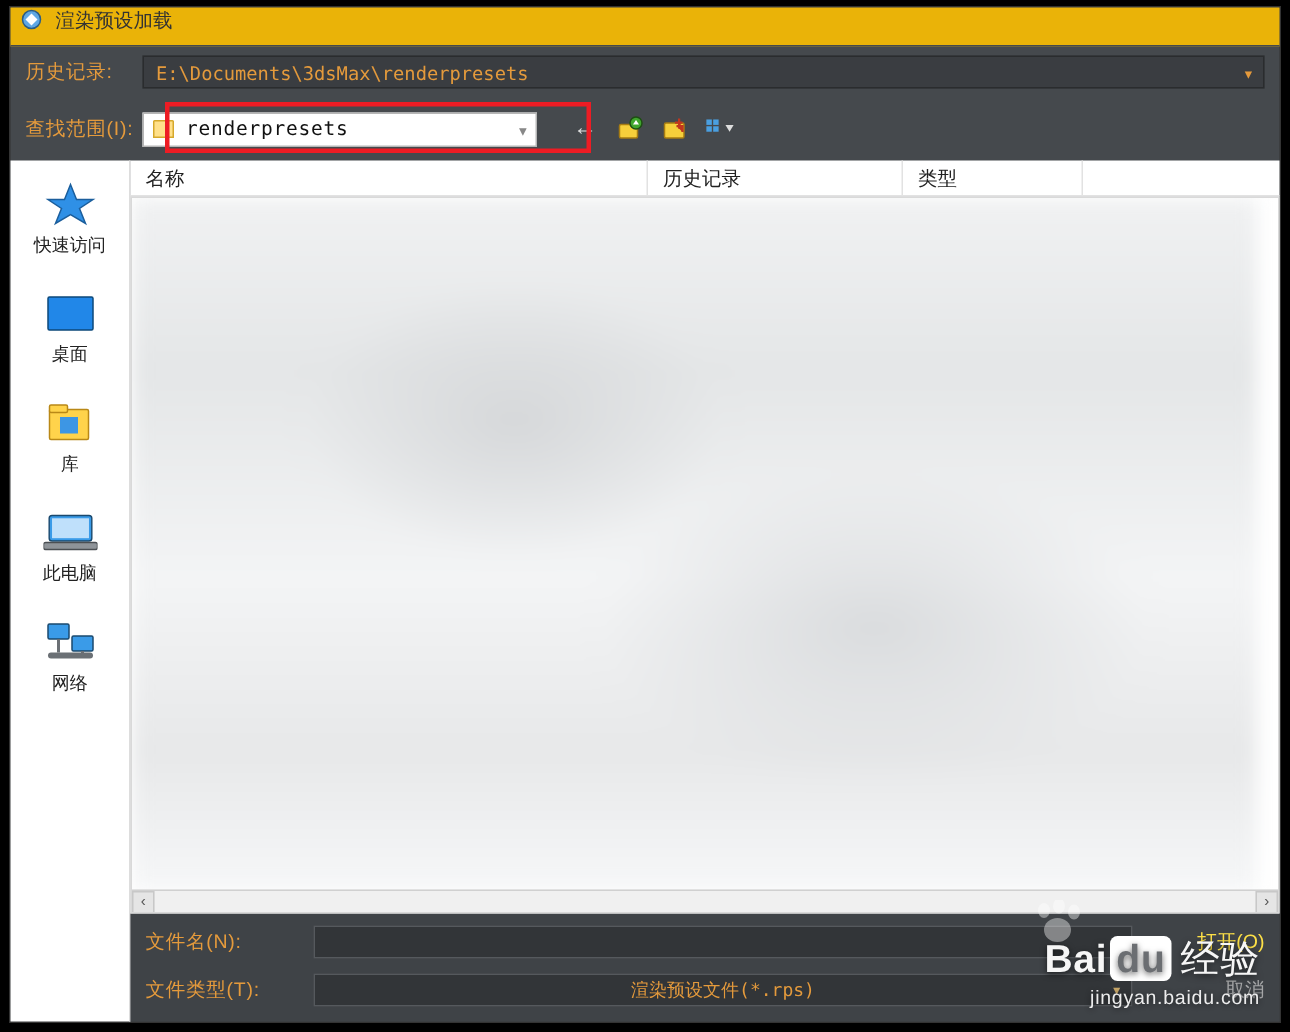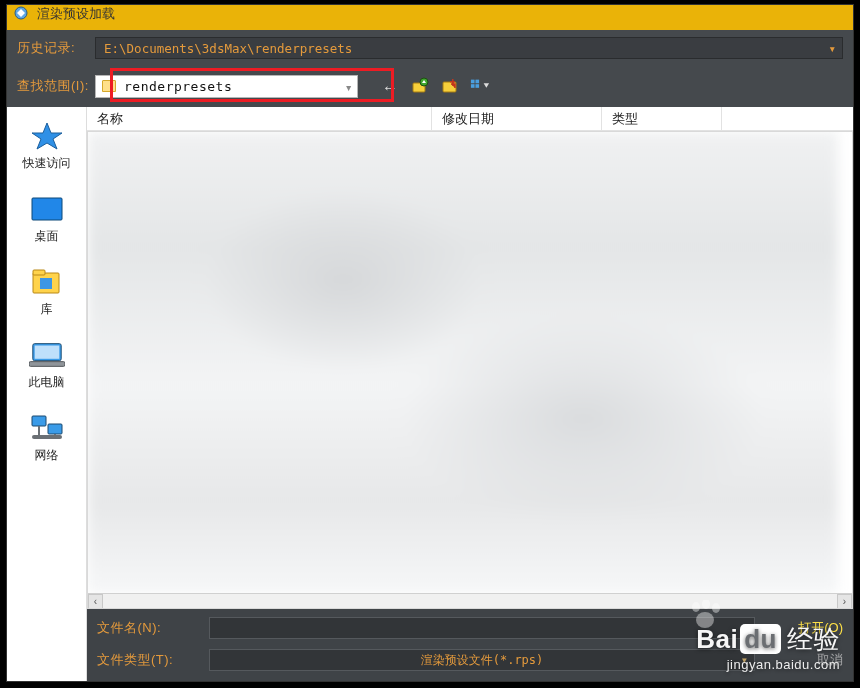--- a/index.html
+++ b/index.html
@@ -378,21 +378,21 @@
       </div>
 
     </div>
 
     <div class="main-col">
       <div class="list-header">
         <div class="col col-name">
             <span>名称</span>
           </div>
         <div class="col col-date">
-            <span>修改日期</span>
+            <span>历史记录</span>
           </div>
         <div class="col col-type">
             <span>类型</span>
           </div>
       </div>
       <div class="file-list">
         <div class="blur-mask"></div>
         <div class="scroll-h">
           <span class="arrow">‹</span>
           <span class="track"></span>

